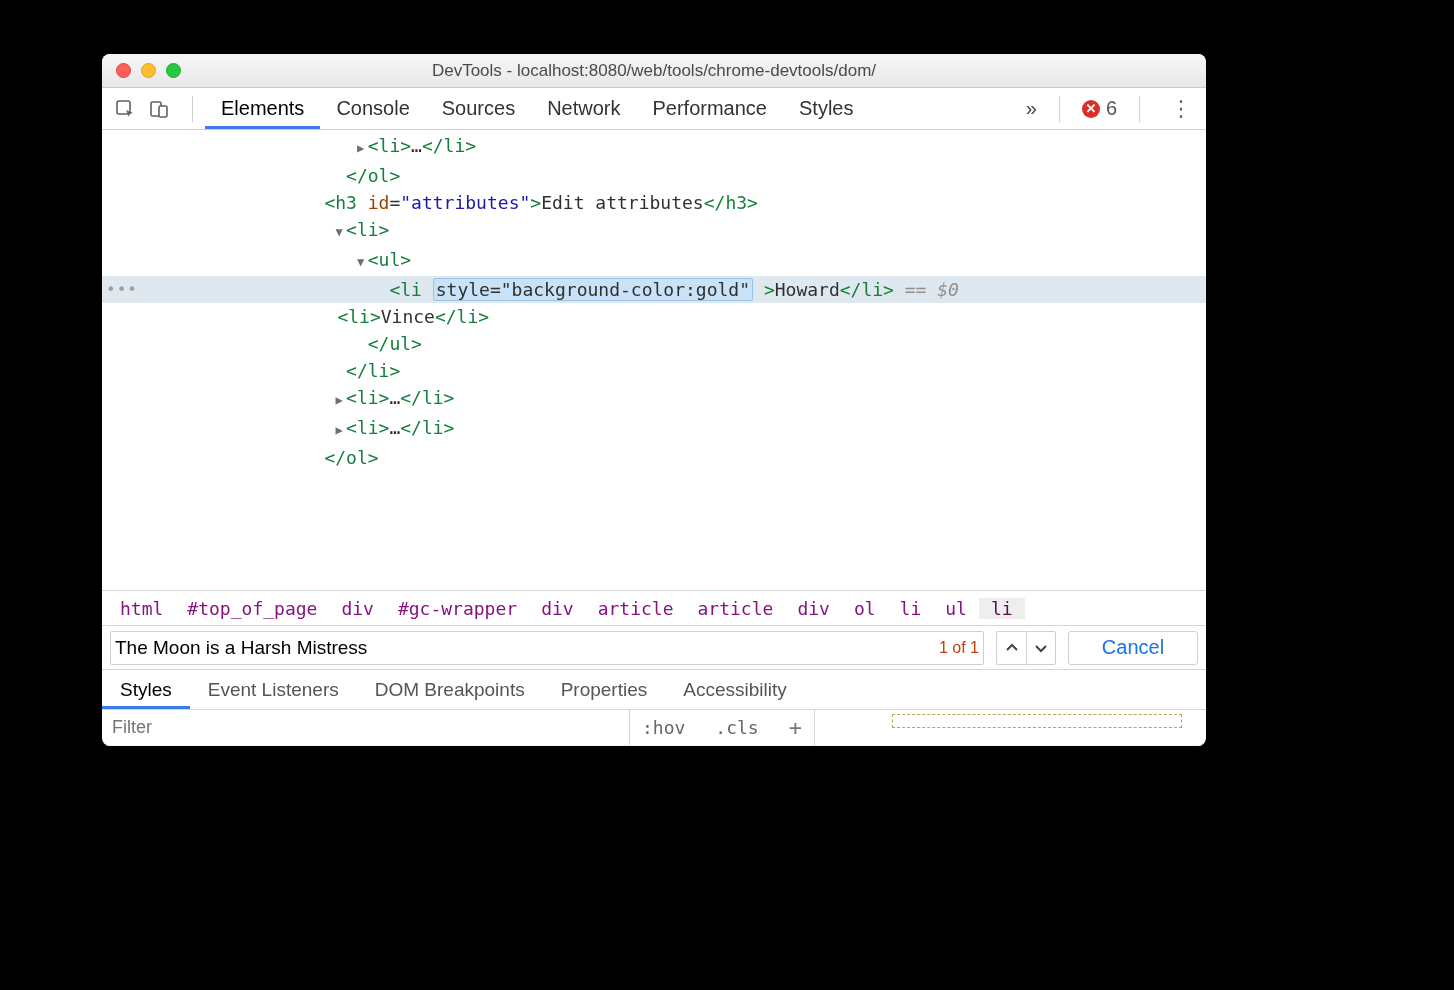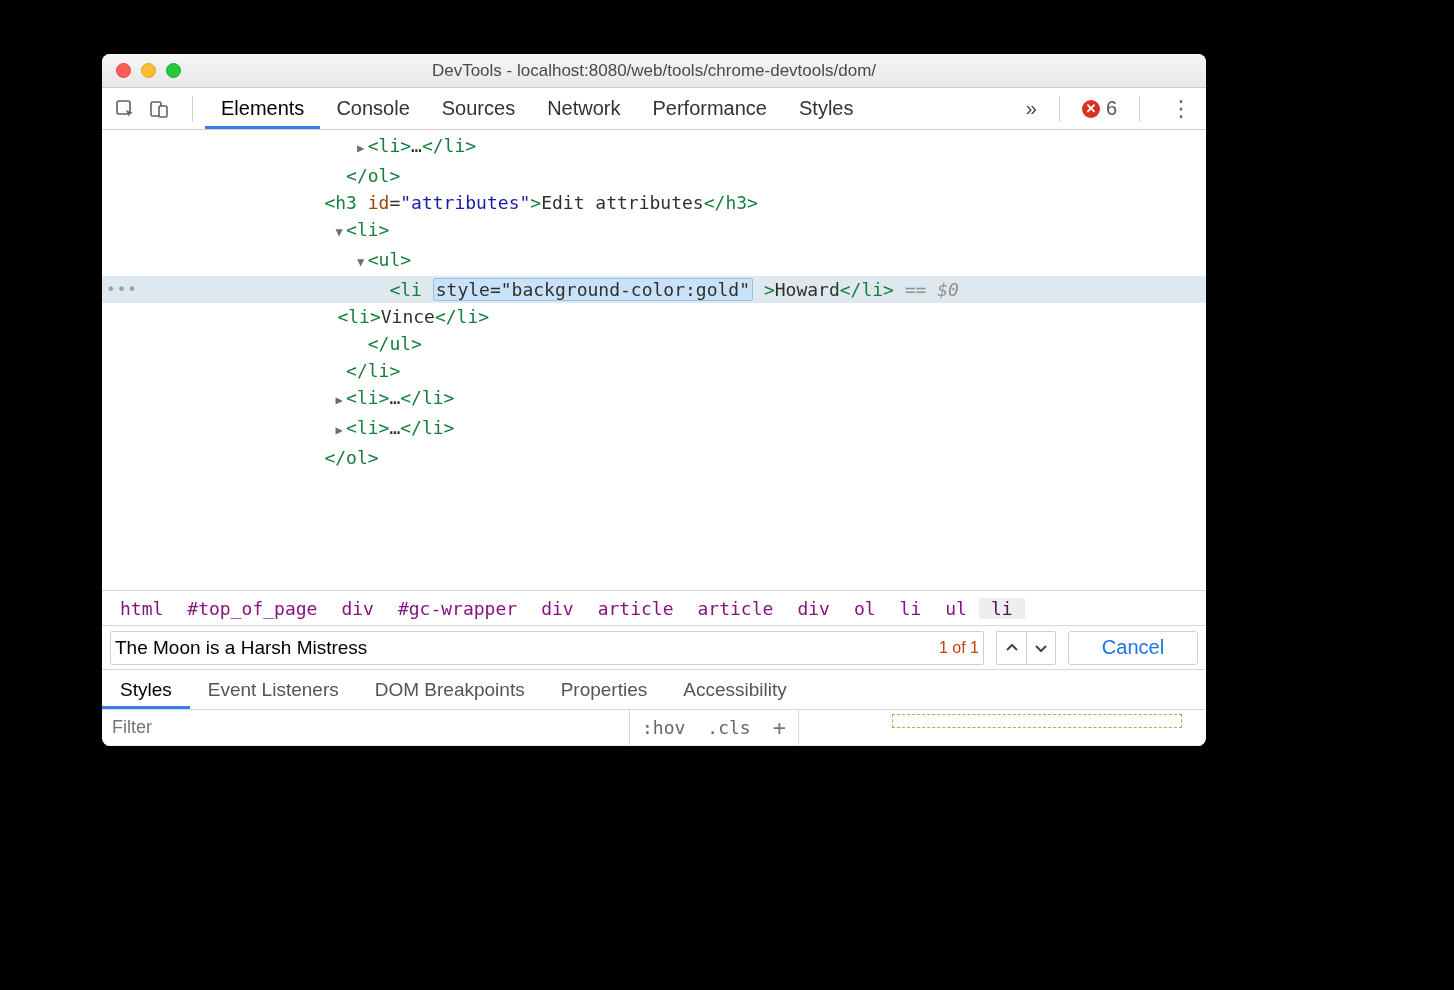--- a/index.html
+++ b/index.html
@@ -170,21 +170,21 @@
     height:36px;
     border-bottom:1px solid #eee;
   }
   .filter-box {
     flex:0 0 528px;
     border-right:1px solid #d7d7d7;
     display:flex; align-items:center; padding-left:10px;
   }
   .filter-box input { border:none; outline:none; font-size:18px; width:100%; color:#555;}
   .hov-cls {
-    display:flex; align-items:center; gap:22px;
+    display:flex; align-items:center; gap:30px;
     padding:0 12px;
     font-family: Menlo, Consolas, monospace;
     font-size:18px; color:#666;
     border-right:1px solid #d7d7d7;
   }
   .plus { font-size:22px; color:#777; cursor:pointer;}
   .styles-body { flex:1; position:relative;}
   .dashed-box {
     position:absolute; right:24px; top:4px;
     width:290px; height:14px;

